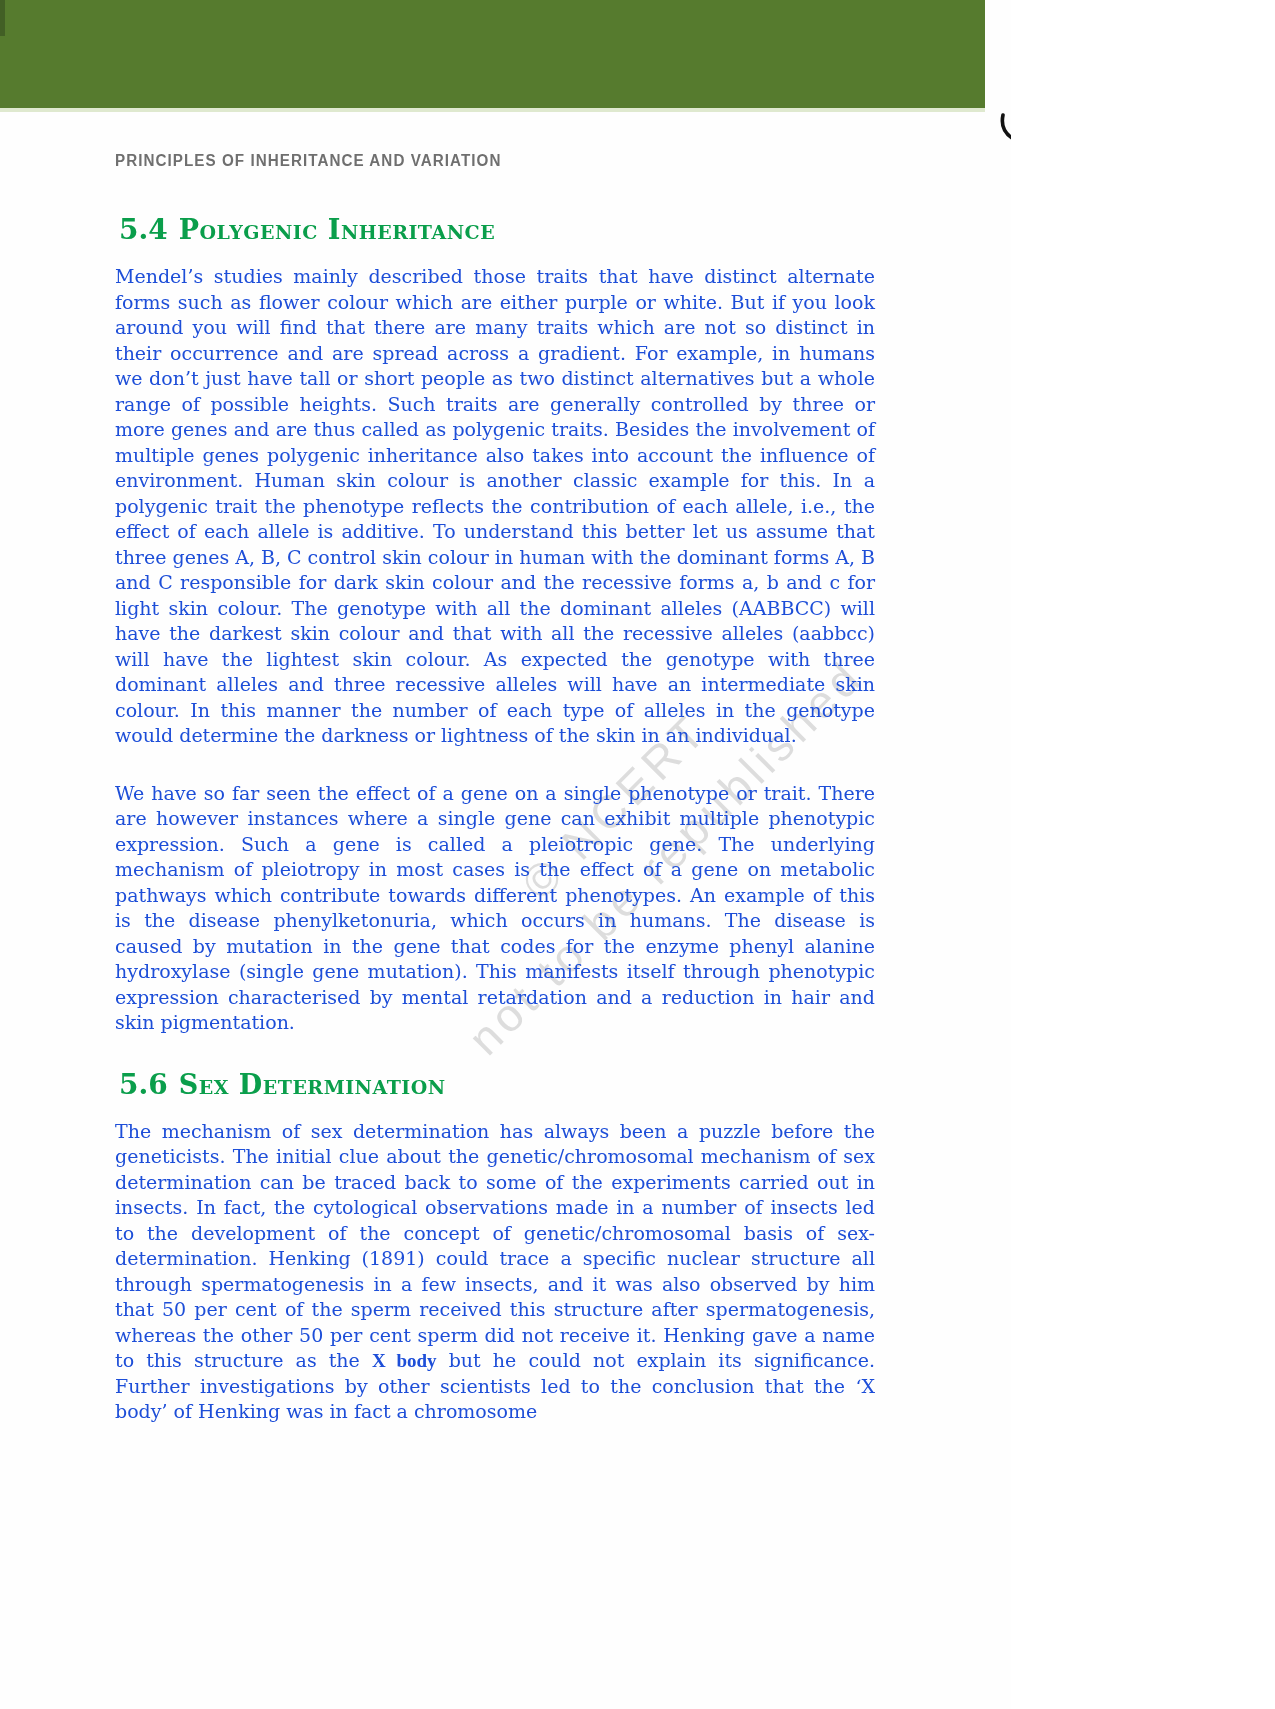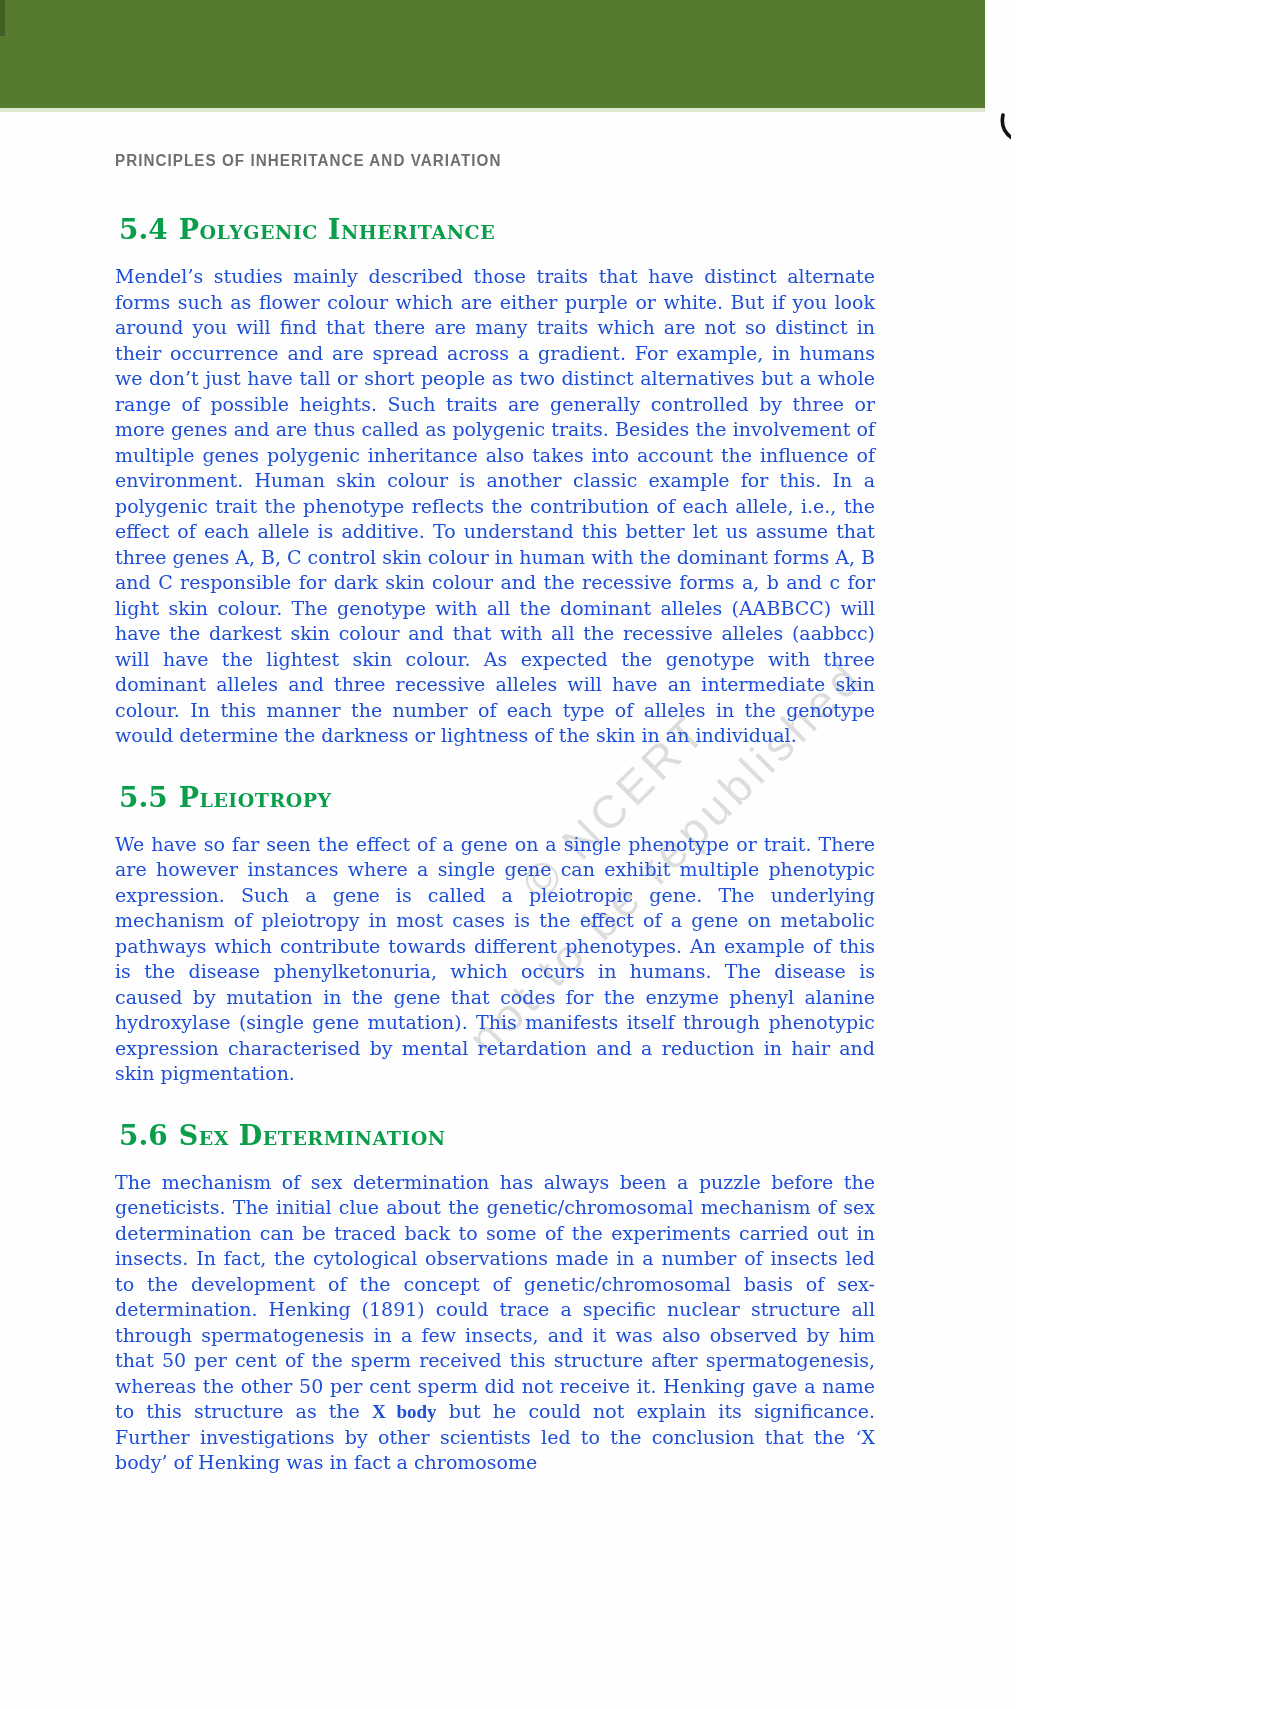--- a/index.html
+++ b/index.html
@@ -109,23 +109,20 @@
     <div>not to be republished</div>
   </div>
 
   <main class="content">
 
     <h2 class="sec">
       <span class="num">5.4</span><span class="sc">Polygenic Inheritance</span>
     </h2>
     <p class="body">Mendel’s studies mainly described those traits that have distinct alternate forms such as flower colour which are either purple or white. But if you look around you will find that there are many traits which are not so distinct in their occurrence and are spread across a gradient. For example, in humans we don’t just have tall or short people as two distinct alternatives but a whole range of possible heights. Such traits are generally controlled by three or more genes and are thus called as polygenic traits. Besides the involvement of multiple genes polygenic inheritance also takes into account the influence of environment. Human skin colour is another classic example for this. In a polygenic trait the phenotype reflects the contribution of each allele, i.e., the effect of each allele is additive. To understand this better let us assume that three genes A, B, C control skin colour in human with the dominant forms A, B and C responsible for dark skin colour and the recessive forms a, b and c for light skin colour. The genotype with all the dominant alleles (AABBCC) will have the darkest skin colour and that with all the recessive alleles (aabbcc) will have the lightest skin colour. As expected the genotype with three dominant alleles and three recessive alleles will have an intermediate skin colour. In this manner the number of each type of alleles in the genotype would determine the darkness or lightness of the skin in an individual.</p>
 
-    <h2 class="sec">
-      <span class="num">5.5</span><span class="sc">Pleiotropy</span>
-    </h2>
     <p class="body">We have so far seen the effect of a gene on a single phenotype or trait. There are however instances where a single gene can exhibit multiple phenotypic expression. Such a gene is called a pleiotropic gene. The underlying mechanism of pleiotropy in most cases is the effect of a gene on metabolic pathways which contribute towards different phenotypes. An example of this is the disease phenylketonuria, which occurs in humans. The disease is caused by mutation in the gene that codes for the enzyme phenyl alanine hydroxylase (single gene mutation). This manifests itself through phenotypic expression characterised by mental retardation and a reduction in hair and skin pigmentation.</p>
 
     <h2 class="sec">
       <span class="num">5.6</span><span class="sc">Sex Determination</span>
     </h2>
     <p class="body"><span>The mechanism of sex determination has always been a puzzle before the geneticists. The initial clue about the genetic/chromosomal mechanism of sex determination can be traced back to some of the experiments carried out in insects. In fact, the cytological observations made in a number of insects led to the development of the concept of genetic/chromosomal basis of sex-determination. Henking (1891) could trace a specific nuclear structure all through spermatogenesis in a few insects, and it was also observed by him that 50 per cent of the sperm received this structure after spermatogenesis, whereas the other 50 per cent sperm did not receive it. Henking gave a name to this structure as the </span><b>X body</b><span> but he could not explain its significance. Further investigations by other scientists led to the conclusion that the ‘X body’ of Henking was in fact a chromosome</span></p>
 
   </main>
 
   <div class="page-badge">

